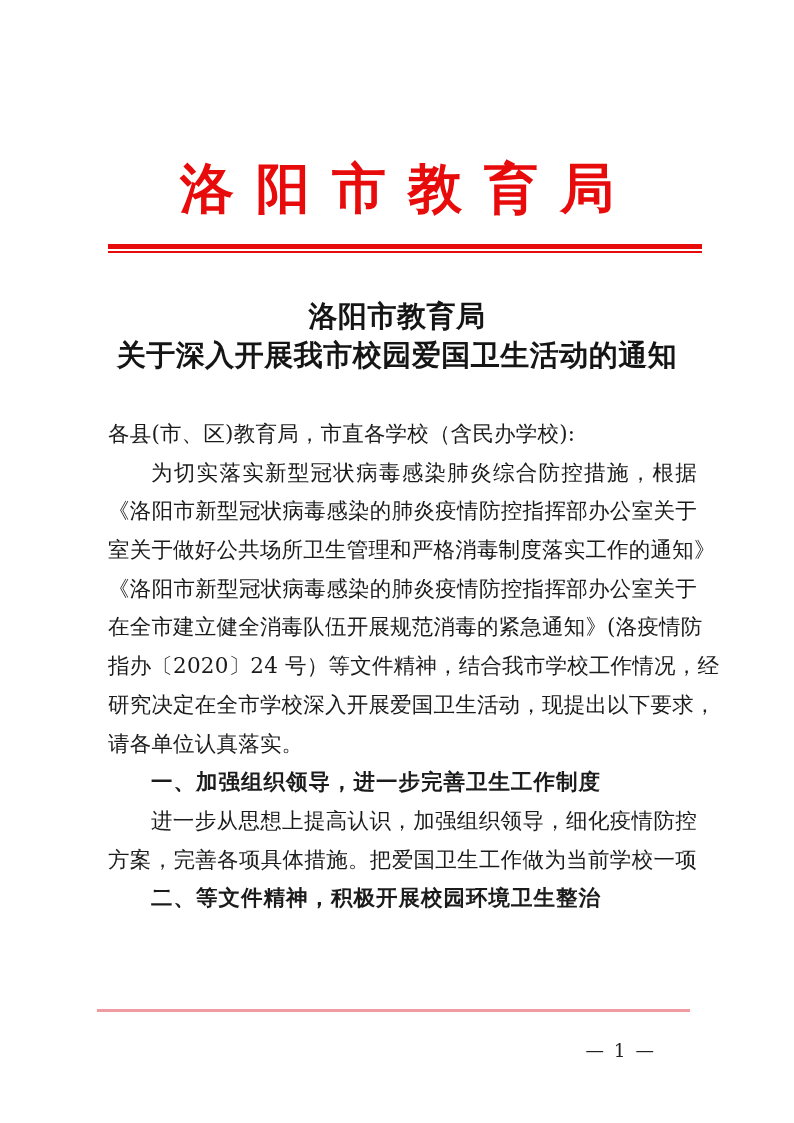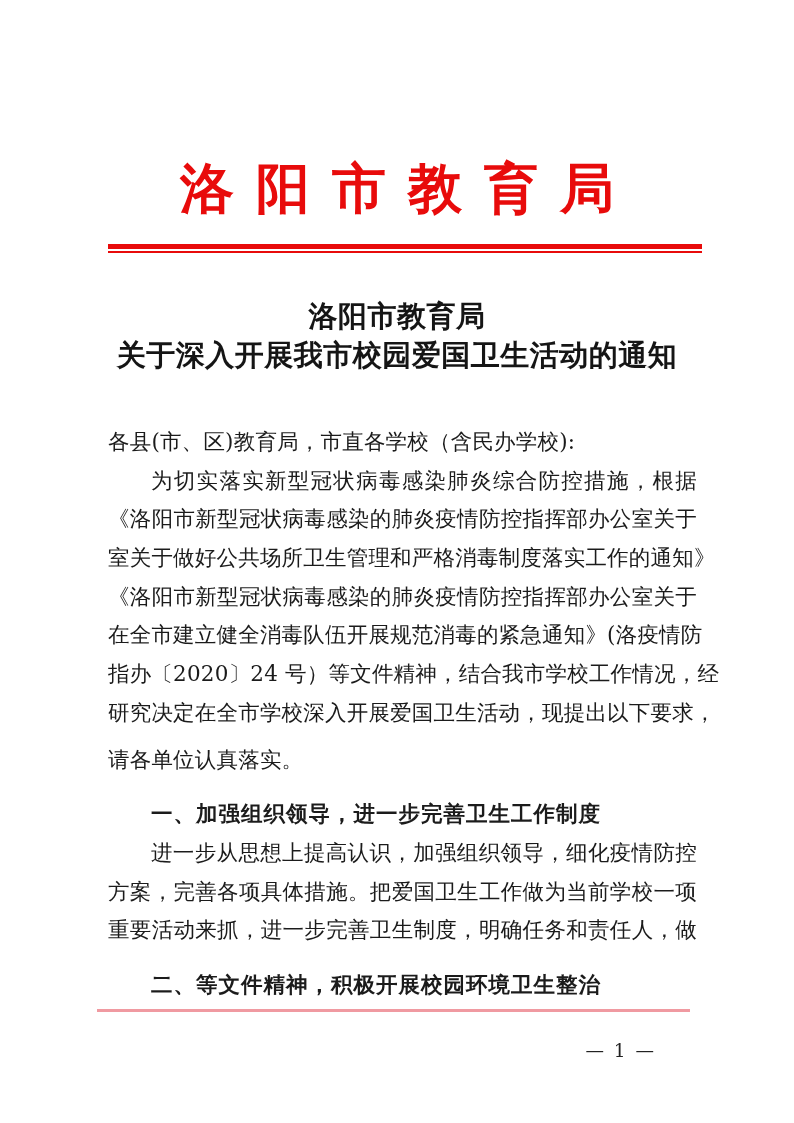--- a/index.html
+++ b/index.html
@@ -64,28 +64,27 @@
     font-size: 21.5px;
     letter-spacing: 0.2px;
   }
   .ln {
     height: 38.7px;
     line-height: 38.7px;
     text-align: justify;
     text-align-last: justify;
     white-space: nowrap;
   }
-  .ln.nat { text-align-last: left; margin-top: 8px; }
+  .ln.nat { text-align-last: left; }
   .ln.ind { text-indent: 43px; }
   .ln.hd {
     font-family: "DejaVu Sans", "Liberation Sans", sans-serif;
     font-weight: 700;
     text-align-last: left;
     letter-spacing: 1px;
-    margin-top: 16px;
   }
 
   
   .bottom-rule {
     position: absolute;
     top: 1009px;
     left: 97px;
     width: 593px;
     height: 3px;
     background: #f09aa1;
@@ -126,21 +125,20 @@
     <div class="ln">《洛阳市新型冠状病毒感染的肺炎疫情防控指挥部办公室关于</div>
     <div class="ln">室关于做好公共场所卫生管理和严格消毒制度落实工作的通知》</div>
     <div class="ln">《洛阳市新型冠状病毒感染的肺炎疫情防控指挥部办公室关于</div>
     <div class="ln">在全市建立健全消毒队伍开展规范消毒的紧急通知》(洛疫情防</div>
     <div class="ln">指办〔2020〕24 号）等文件精神，结合我市学校工作情况，经</div>
     <div class="ln">研究决定在全市学校深入开展爱国卫生活动，现提出以下要求，</div>
     <div class="ln nat">请各单位认真落实。</div>
     <div class="ln hd ind">一、加强组织领导，进一步完善卫生工作制度</div>
     <div class="ln ind">进一步从思想上提高认识，加强组织领导，细化疫情防控</div>
     <div class="ln">方案，完善各项具体措施。把爱国卫生工作做为当前学校一项</div>
-    <div class="ln">重要活动来抓，进一步完善卫生制度，明确任务和责任人，做</div>
     <div class="ln hd ind">二、等文件精神，积极开展校园环境卫生整治</div>
   </div>
 
   <div class="bottom-rule"></div>
 
   <div class="page-number">— 1 —</div>
 
 </div>
 
 </body></html>

